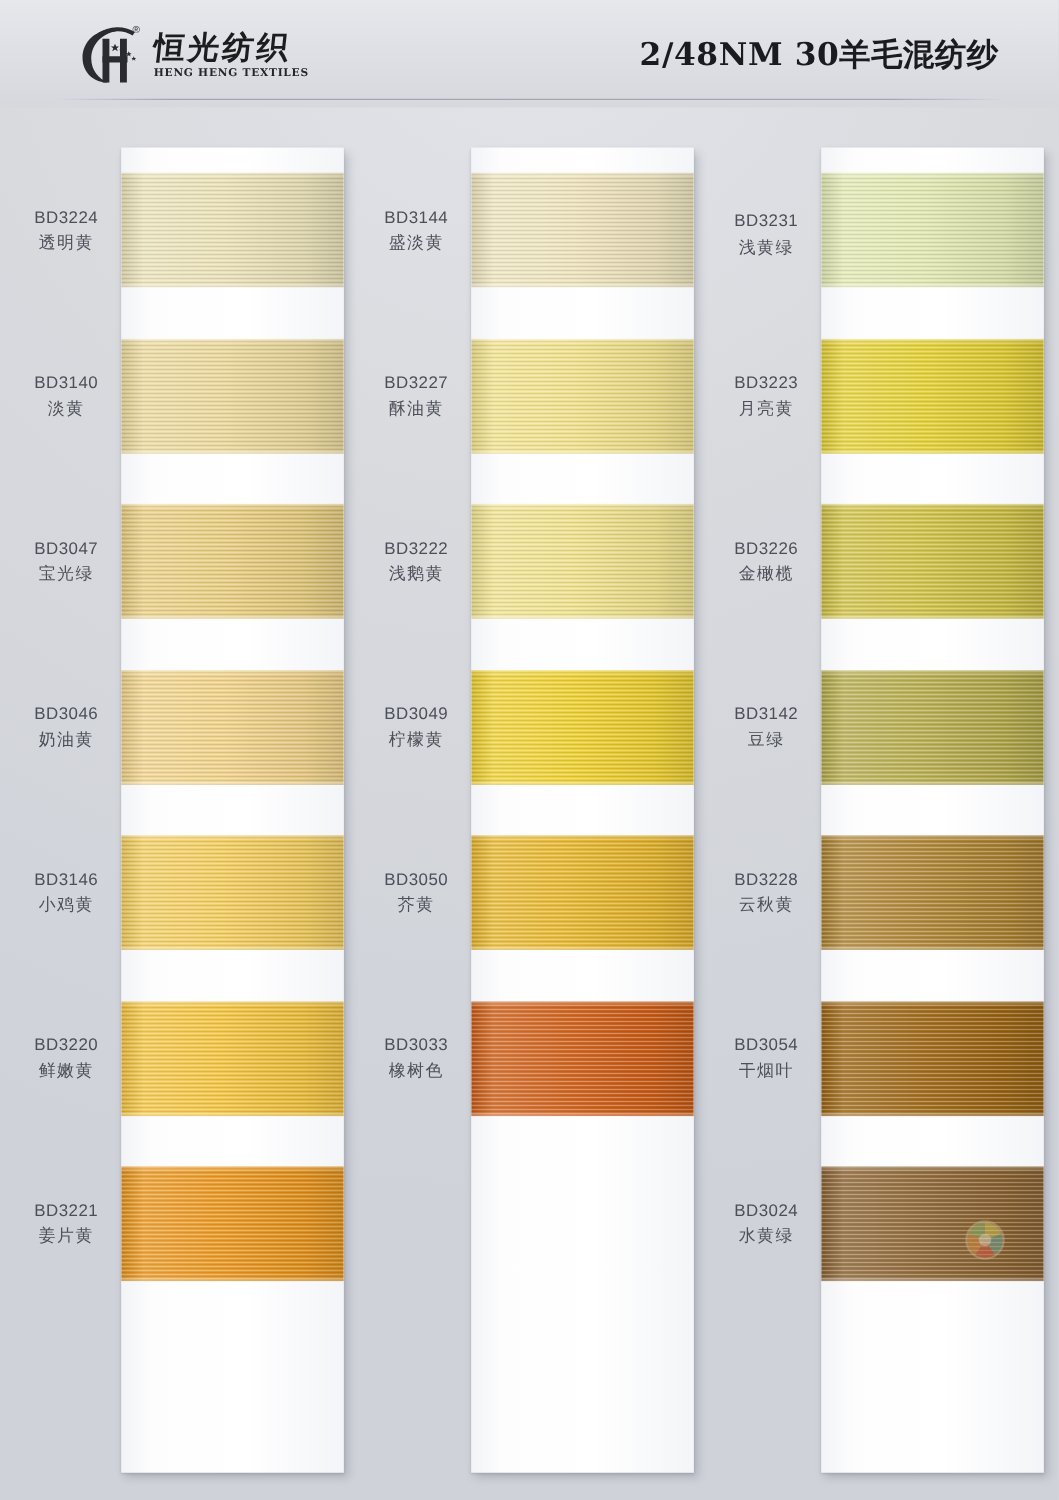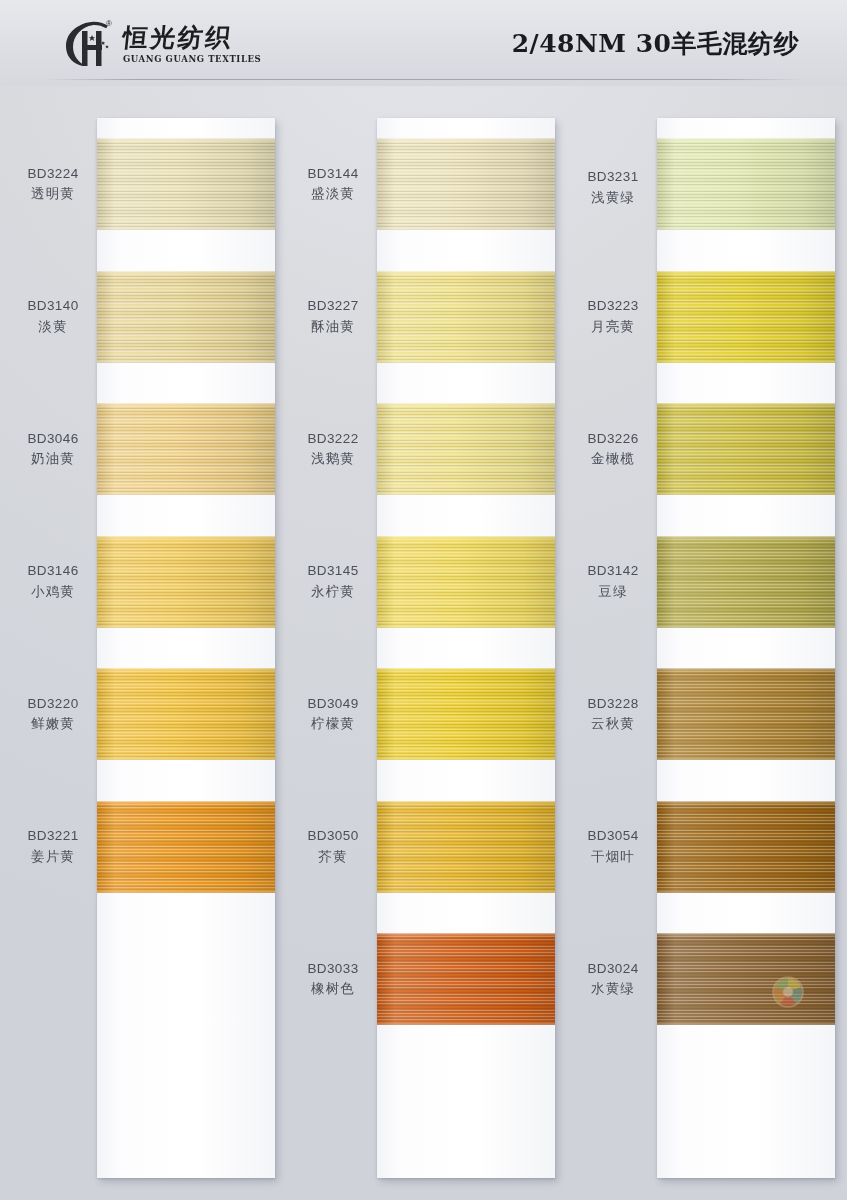--- a/index.html
+++ b/index.html
@@ -156,21 +156,21 @@
             <polygon points="30,17 31,19.2 33.3,19.2 31.4,20.6 32.2,22.9 30,21.5 27.8,22.9 28.6,20.6 26.7,19.2 29,19.2"></polygon>
             <polygon points="36,20 36.8,21.8 38.7,21.8 37.2,22.9 37.8,24.8 36,23.6 34.2,24.8 34.8,22.9 33.3,21.8 35.2,21.8"></polygon>
             <polygon points="41,23 41.7,24.5 43.3,24.5 42,25.5 42.5,27.1 41,26.1 39.5,27.1 40,25.5 38.7,24.5 40.3,24.5"></polygon>
             <polygon points="45,27 45.6,28.3 47,28.3 45.9,29.1 46.3,30.5 45,29.6 43.7,30.5 44.1,29.1 43,28.3 44.4,28.3"></polygon>
           </g>
         </svg>
         <span class="reg-mark">®</span>
       </div>
       <div class="logo-text">
         <div class="logo-cn">恒光纺织</div>
-        <div class="logo-en">GUANG GUANG TEXTILES</div>
+        <div class="logo-en">HENG HENG TEXTILES</div>
       </div>
     </div>
 
     <div class="header-title">2/48NM  30羊毛混纺纱</div>
     <div class="header-rule"></div>
   </div>
 
   <div class="columns">
 
     <div class="column col-0">
@@ -196,20 +196,32 @@
             <div class="sheen"></div>
             <div class="topfuzz"></div>
             <div class="botfuzz"></div>
           </div>
           <div class="label lab-0" style="top: 46.5px;">
             <div class="code" style="color: rgb(76, 79, 88);">BD3140</div>
             <div class="name" style="color: rgb(76, 79, 88);">淡黄</div>
           </div>
         </div>
 
+        <div class="row">
+          <div class="swatch">
+            <div class="yarn" style="background: rgb(231, 204, 127);"></div>
+            <div class="sheen"></div>
+            <div class="topfuzz"></div>
+            <div class="botfuzz"></div>
+          </div>
+          <div class="label lab-0" style="top: 46.5px;">
+            <div class="code" style="color: rgb(76, 79, 88);">BD3047</div>
+            <div class="name" style="color: rgb(76, 79, 88);">宝光绿</div>
+          </div>
+        </div>
 
         <div class="row">
           <div class="swatch">
             <div class="yarn" style="background: rgb(239, 209, 136);"></div>
             <div class="sheen"></div>
             <div class="topfuzz"></div>
             <div class="botfuzz"></div>
           </div>
           <div class="label lab-0" style="top: 46.5px;">
             <div class="code" style="color: rgb(76, 79, 88);">BD3046</div>
@@ -297,32 +309,20 @@
             <div class="sheen"></div>
             <div class="topfuzz"></div>
             <div class="botfuzz"></div>
           </div>
           <div class="label lab-1" style="top: 46.5px;">
             <div class="code" style="color: rgb(76, 79, 88);">BD3222</div>
             <div class="name" style="color: rgb(76, 79, 88);">浅鹅黄</div>
           </div>
         </div>
 
-        <div class="row">
-          <div class="swatch">
-            <div class="yarn" style="background: rgb(240, 218, 94);"></div>
-            <div class="sheen"></div>
-            <div class="topfuzz"></div>
-            <div class="botfuzz"></div>
-          </div>
-          <div class="label lab-1" style="top: 46.5px;">
-            <div class="code" style="color: rgb(76, 79, 88);">BD3145</div>
-            <div class="name" style="color: rgb(76, 79, 88);">永柠黄</div>
-          </div>
-        </div>
 
         <div class="row">
           <div class="swatch">
             <div class="yarn" style="background: rgb(237, 207, 48);"></div>
             <div class="sheen"></div>
             <div class="topfuzz"></div>
             <div class="botfuzz"></div>
           </div>
           <div class="label lab-1" style="top: 46.5px;">
             <div class="code" style="color: rgb(76, 79, 88);">BD3049</div>

